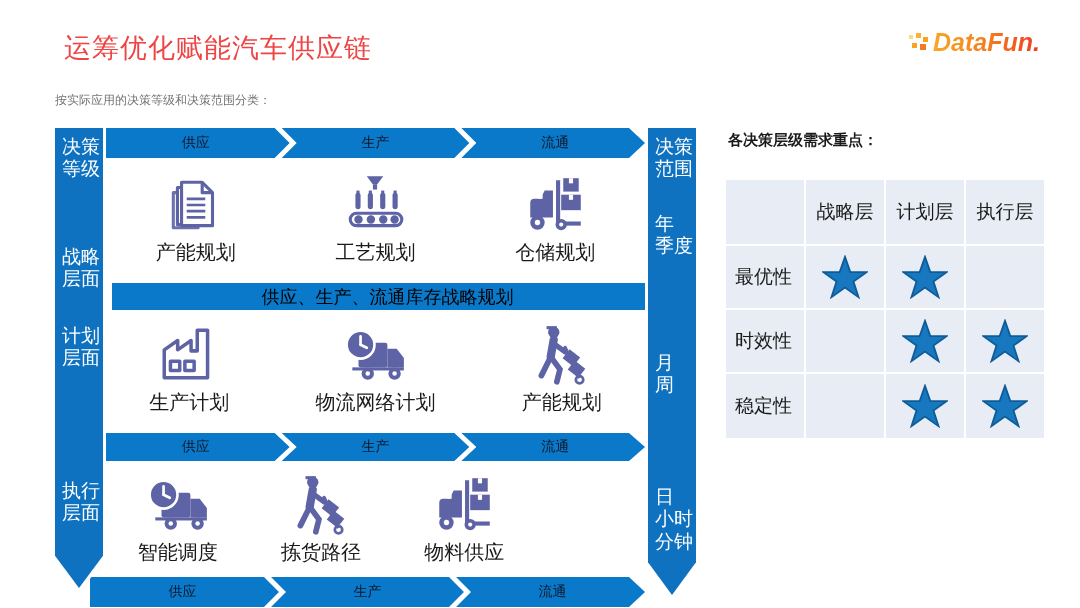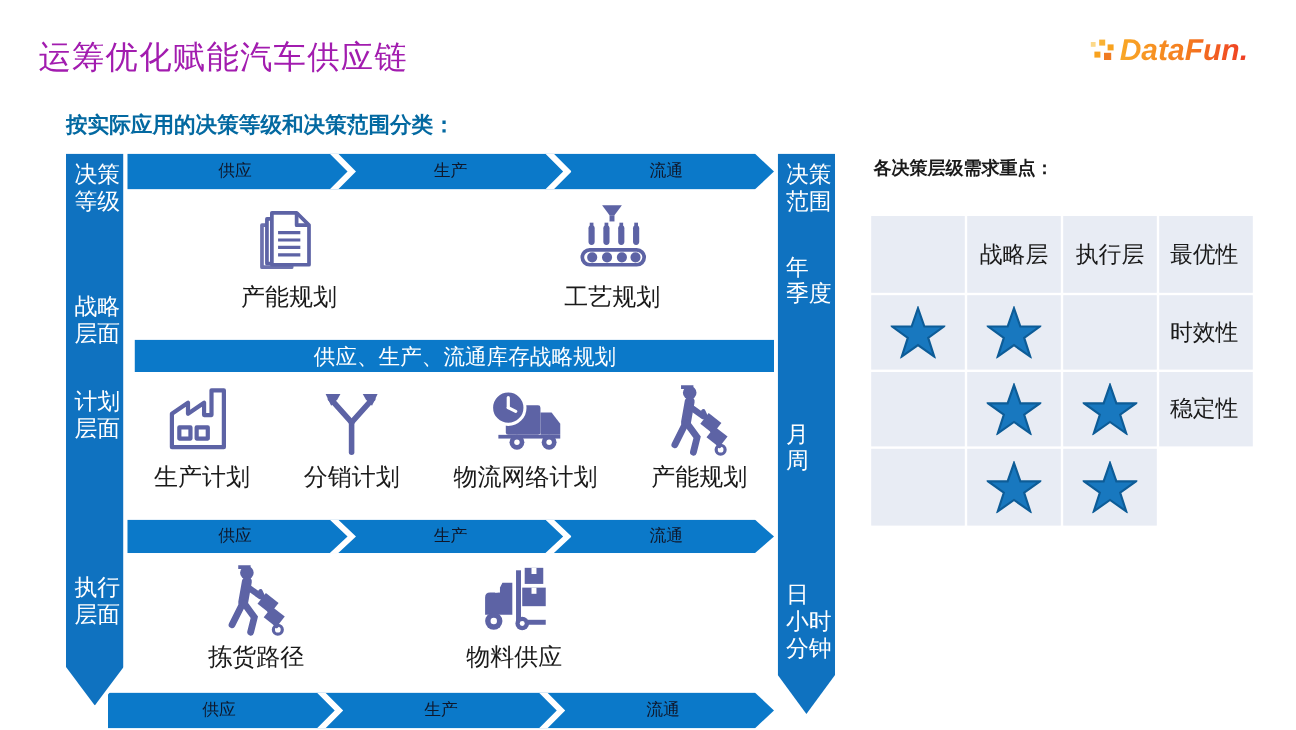--- a/index.html
+++ b/index.html
@@ -1,22 +1,22 @@
 <!DOCTYPE html>
 <html><head>
 <meta charset="utf-8">
 <style>
   html,body{margin:0;padding:0;background:#fff;}
   .slide{
     position:relative;width:1080px;height:608px;overflow:hidden;background:#fff;
     font-family:"Liberation Sans","DejaVu Sans",sans-serif;color:#1a1a1a;
   }
   
-  .page-title{position:absolute;left:32px;top:30px;font-size:27px;font-weight:400;color:#a21caf;letter-spacing:1px;}
-  .subtitle{position:absolute;left:55px;top:92px;font-size:18px;font-weight:700;color:#0369a1;}
+  .page-title{position:absolute;left:64px;top:30px;font-size:27px;font-weight:400;color:#ef4444;letter-spacing:1px;}
+  .subtitle{position:absolute;left:55px;top:92px;font-size:12px;font-weight:400;color:#737373;}
   .logo{position:absolute;right:40px;top:28px;display:flex;align-items:center;}
   .logo-dots{position:relative;width:22px;height:22px;margin-right:2px;}
   .logo-dots i{position:absolute;width:5px;height:5px;background:#f9b234;}
   .logo-dots i:nth-child(1){left:0;top:3px;width:4px;height:4px;background:#fcd98a;}
   .logo-dots i:nth-child(2){left:7px;top:1px;}
   .logo-dots i:nth-child(3){left:14px;top:5px;background:#f8a21e;}
   .logo-dots i:nth-child(4){left:3px;top:11px;background:#f8a21e;}
   .logo-dots i:nth-child(5){left:11px;top:12px;width:6px;height:6px;background:#f07b22;}
   .logo-text{
     font-size:25px;font-weight:800;font-style:italic;letter-spacing:0;
@@ -44,25 +44,25 @@
     clip-path:polygon(0 0,calc(100% - 16px) 0,100% 50%,calc(100% - 16px) 100%,0 100%);
   }
   .flow-seg{flex:1;display:flex;align-items:center;justify-content:center;color:#0f172a;font-size:14px;}
   .chev{position:absolute;top:0;bottom:0;width:22px;background:#fff;
     clip-path:polygon(0 0,32% 0,100% 50%,32% 100%,0 100%,68% 50%);}
   .band-top{left:106px;top:128px;width:539px;height:30px;}
   .band-middle{left:106px;top:433px;width:539px;height:28px;}
   .band-bottom{left:90px;top:577px;width:555px;height:30px;}
   .banner{
     position:absolute;left:112px;top:283px;width:551px;height:27px;background:#0b79c9;z-index:2;
-    display:flex;align-items:center;justify-content:center;color:#ffffff;font-size:18px;
+    display:flex;align-items:center;justify-content:center;color:#000000;font-size:18px;
     clip-path:polygon(0 0,calc(100% - 15px) 0,100% 50%,calc(100% - 15px) 100%,0 100%);
   }
   
-  .icon-row{position:absolute;display:flex;justify-content:space-around;align-items:center;}
+  .icon-row{position:absolute;display:flex;justify-content:space-around;align-items:flex-end;}
   .row-strategic{left:106px;top:162px;width:539px;height:104px;}
   .row-planning{left:106px;top:312px;width:539px;height:104px;}
   .row-execution{left:106px;top:462px;width:430px;height:104px;}
   .icon-item{display:flex;flex-direction:column;align-items:center;}
   .item-icon{width:66px;height:66px;color:#5d63a5;fill:#5d63a5;}
   .item-label{font-size:20px;color:#1a1a1a;margin-top:1px;white-space:nowrap;}
   
   .panel-title{position:absolute;left:728px;top:131px;font-size:15px;font-weight:700;color:#1a1a1a;}
   .needs-grid{
     position:absolute;left:726px;top:180px;display:grid;
@@ -265,66 +265,73 @@
           <use href="#sym-documents-icon"></use>
         </svg>
          <div class="item-label">产能规划</div>
        </div>
       <div class="icon-item">
          <svg class="item-icon">
           <use href="#sym-production-line-icon"></use>
         </svg>
          <div class="item-label">工艺规划</div>
        </div>
+      <div class="icon-item">
+         <svg class="item-icon">
+          <use href="#sym-forklift-icon"></use>
+        </svg>
+         <div class="item-label">仓储规划</div>
+       </div>
     </div>
   <div class="icon-row row-planning">
       <div class="icon-item">
          <svg class="item-icon">
           <use href="#sym-factory-icon"></use>
         </svg>
          <div class="item-label">生产计划</div>
        </div>
       <div class="icon-item">
          <svg class="item-icon">
-          <use href="#sym-branch-arrows-icon"></use>
-        </svg>
-         <div class="item-label">分销计划</div>
-       </div>
-      <div class="icon-item">
-         <svg class="item-icon">
           <use href="#sym-truck-clock-icon"></use>
         </svg>
          <div class="item-label">物流网络计划</div>
        </div>
       <div class="icon-item">
          <svg class="item-icon">
           <use href="#sym-worker-trolley-icon"></use>
         </svg>
          <div class="item-label">产能规划</div>
        </div>
     </div>
   <div class="icon-row row-execution">
+      <div class="icon-item">
+         <svg class="item-icon">
+          <use href="#sym-truck-clock-icon"></use>
+        </svg>
+         <div class="item-label">智能调度</div>
+       </div>
       <div class="icon-item">
          <svg class="item-icon">
           <use href="#sym-worker-trolley-icon"></use>
         </svg>
          <div class="item-label">拣货路径</div>
        </div>
       <div class="icon-item">
          <svg class="item-icon">
           <use href="#sym-forklift-icon"></use>
         </svg>
          <div class="item-label">物料供应</div>
        </div>
     </div>
 
   <div class="panel-title">各决策层级需求重点：</div>
   <div class="needs-grid" id="needs-grid">
       <div class="tcell corner"></div>
       <div class="tcell thead">战略层</div>
+      <div class="tcell thead">计划层</div>
       <div class="tcell thead">执行层</div>
       <div class="tcell rowlabel">最优性</div>
       <div class="tcell">
         <svg class="star">
           <use href="#sym-star"></use>
         </svg>
       </div>
       <div class="tcell">
         <svg class="star">
           <use href="#sym-star"></use>

